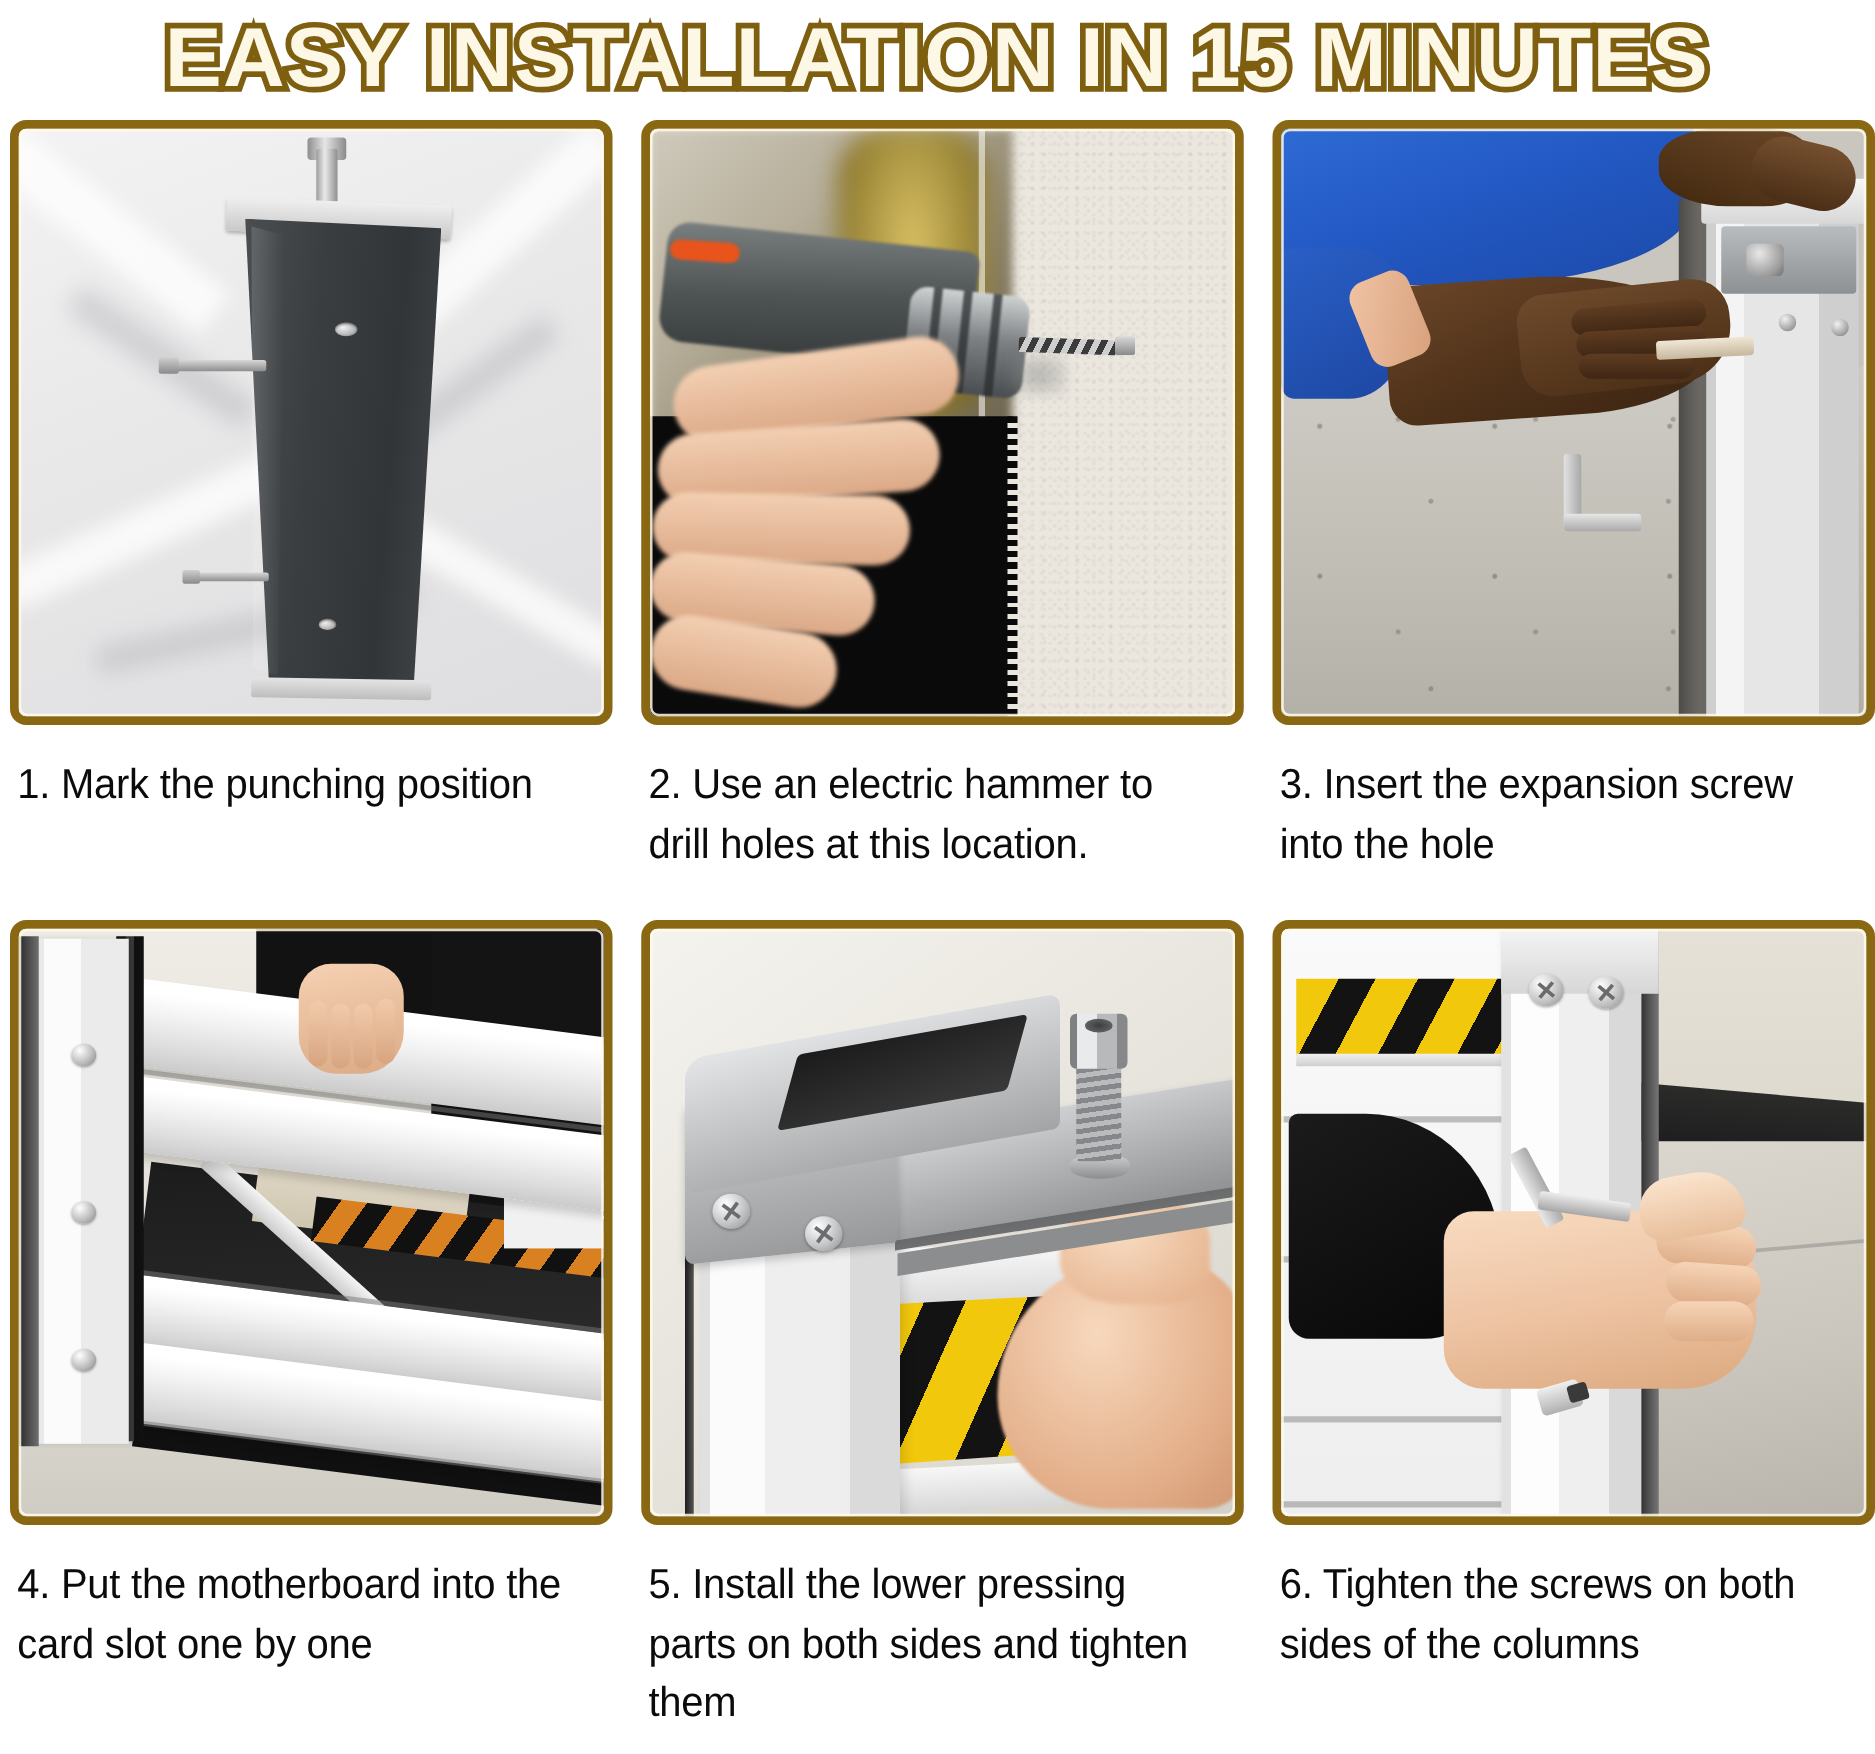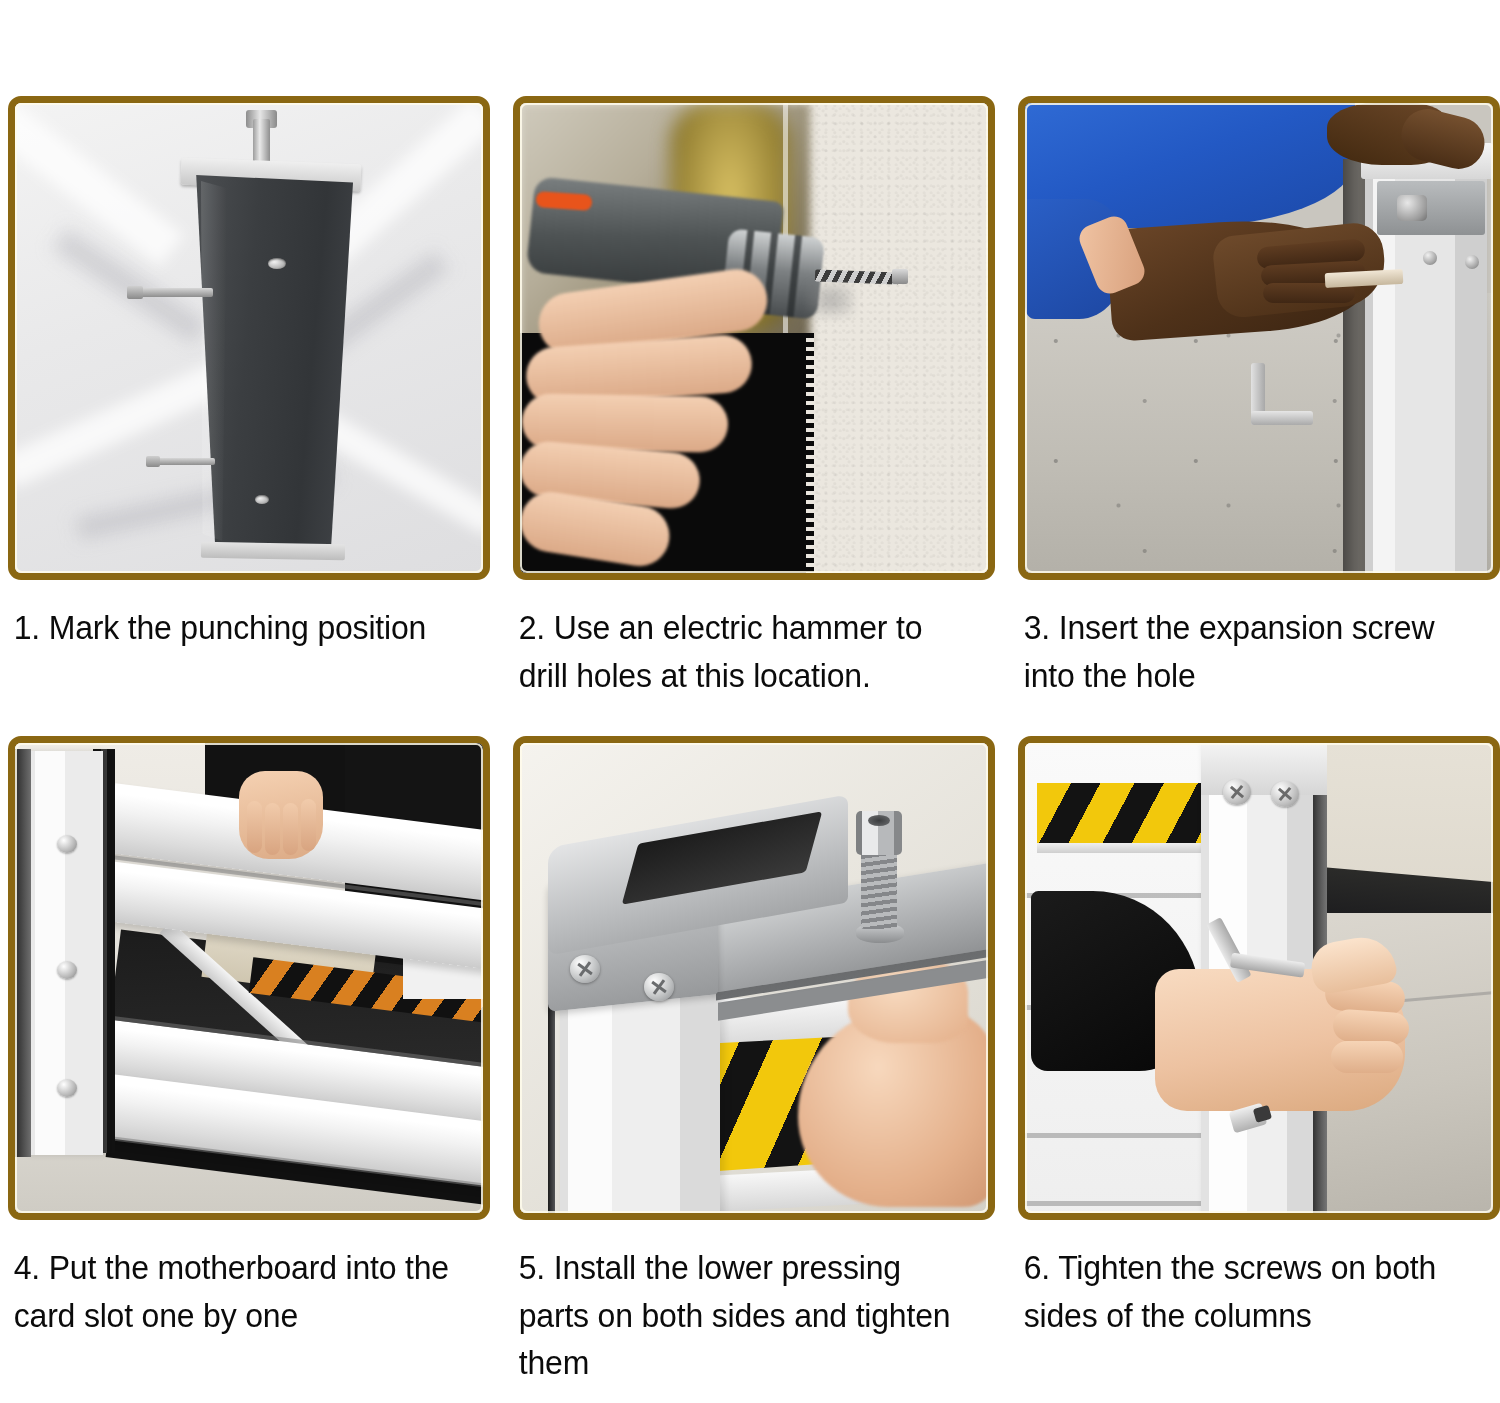--- a/index.html
+++ b/index.html
@@ -653,20 +653,23 @@
     background: linear-gradient(180deg,#fbe3cc,#e8bf9c);
     border-radius: 30px 40px 16px 20px;
     transform: rotate(-10deg);
   }
 </style>
 </head>
 <body>
 
 <div class="page">
 
+  <div class="title-bar">
+    <div class="title-text">EASY INSTALLATION IN 15 MINUTES</div>
+  </div>
 
   <div class="grid">
 
     <div class="step">
       <div class="frame">
         <div class="photo p1">
           <div class="fabric-fold f1"></div>
             <div class="fabric-fold f2"></div>
           <div class="fabric-fold f3"></div>
             <div class="fabric-fold f4"></div>

